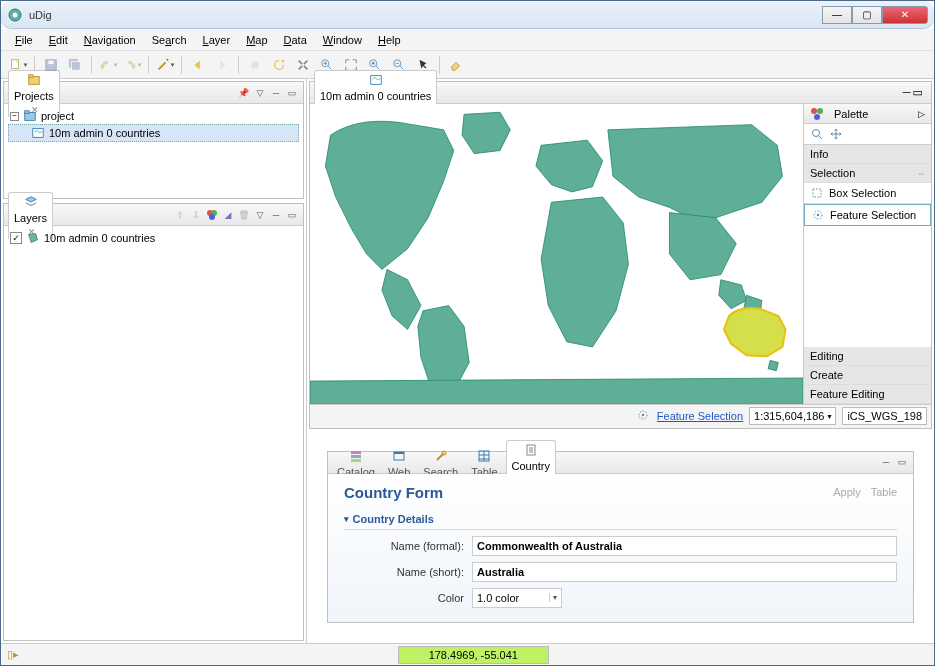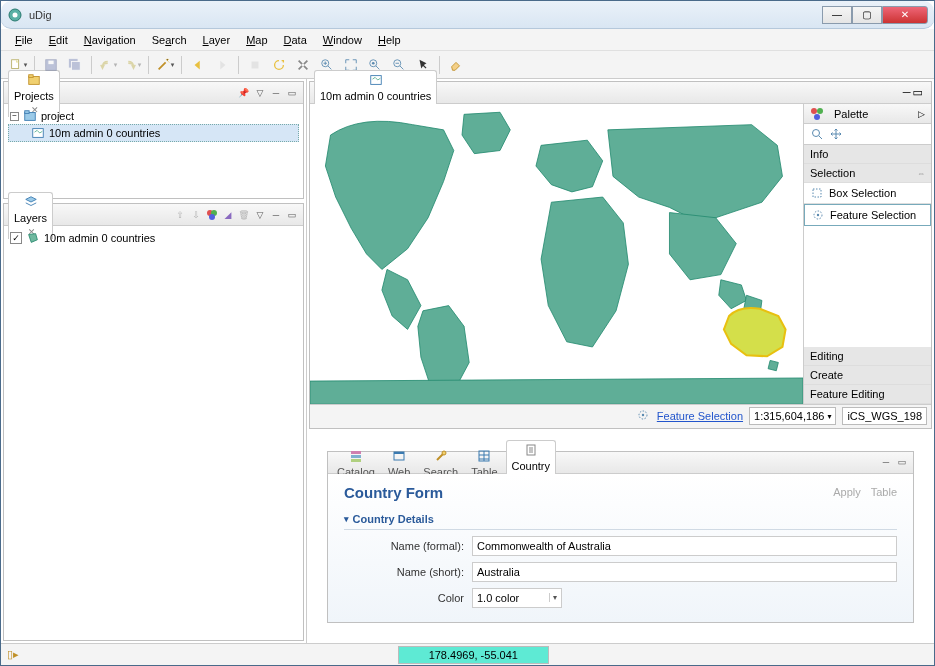--- a/index.html
+++ b/index.html
@@ -76,28 +76,28 @@
   
   .bottom-view { border: 1px solid #c0c0c0; margin: 20px; height: 210px; display: flex; flex-direction: column; }
   .form-area { flex: 1; background: linear-gradient(#fff,#f0f5fa); padding: 10px 16px; overflow: auto; }
   .form-title-row { display: flex; align-items: center; }
   .form-title { color: #2a5a9a; font-size: 15px; font-weight: bold; }
   .form-actions { margin-left: auto; display: flex; gap: 10px; color: #aaa; }
   .section-header { color: #2a5a9a; font-weight: bold; margin-top: 8px; padding: 4px 0; border-bottom: 1px solid #d0dae4; display: flex; align-items: center; gap: 4px; }
   .section-header .chev { font-size: 9px; }
   .form-row { display: flex; align-items: center; margin-top: 6px; padding-left: 28px; }
   .form-row label { width: 100px; text-align: right; padding-right: 8px; color: #333; }
-  .form-row input.text { flex: 1; max-width: 440px; border: 1px solid #ccc; padding: 2px 4px; height: 20px; }
+  .form-row input.text { flex: 1; max-width: 440px; border: 1px solid #ccc; padding: 2px 4px; height: 20px; font-weight: bold; }
   .form-row .combo { border: 1px solid #ccc; padding: 2px 4px; height: 20px; width: 90px; display: flex; align-items: center; gap: 4px; background: #fff; }
   .form-row .combo .cv { flex: 1; }
   .form-row .combo .ar { font-size: 8px; color: #555; border-left: 1px solid #ccc; padding-left: 3px; }
   
   
   .statusbar { height: 22px; border-top: 1px solid #ccc; display: flex; align-items: center; padding: 0 6px; background: #f4f4f4; }
-  .statusbar .coords { margin: 0 auto; border: 1px solid #bbb; background: #5eead4; padding: 2px 30px; }
+  .statusbar .coords { margin: 0 auto; border: 1px solid #bbb; background: #bef264; padding: 2px 30px; }
   
   .ic { width: 14px; height: 14px; }
   .pin-icon { color: #e39d1f; }
 </style>
 </head>
 <body>
 
 <div class="titlebar">
   <svg class="icon" viewBox="0 0 16 16">
       <circle cx="8" cy="8" r="6" fill="#5ab0a5" stroke="#2a7a70"></circle>

